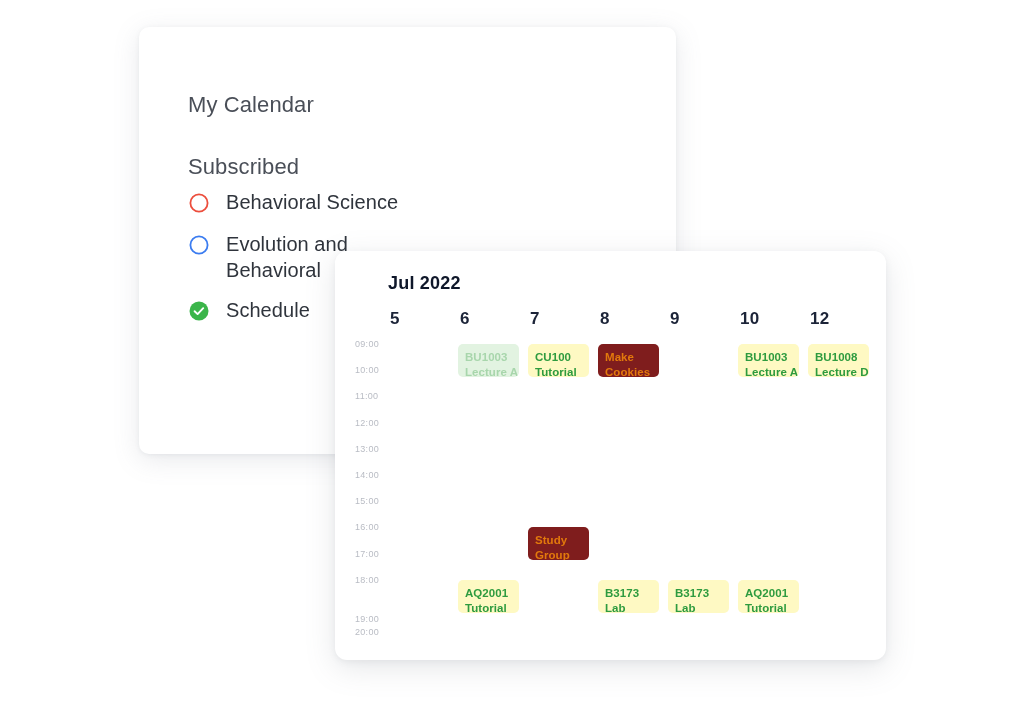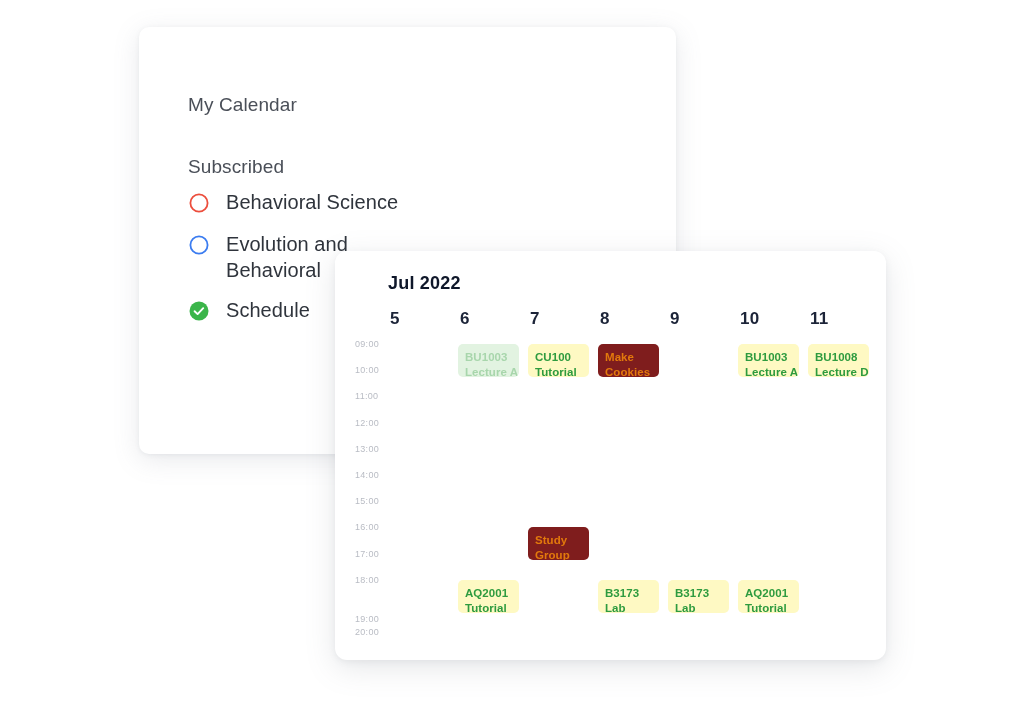--- a/index.html
+++ b/index.html
@@ -36,21 +36,21 @@
   }
 
   .sidebar-inner {
     position: absolute;
     left: 49px;
     top: 66px;
     width: 320px;
   }
 
   .sb-heading {
-    font-size: 19px;
+    font-size: 22px;
     color: #4a4f58;
     font-weight: 400;
     letter-spacing: 0.1px;
     line-height: 24px;
     margin: 0 0 10px 0;
     white-space: nowrap;
   }
 
   .sb-heading.second {
     margin-top: 38px;
@@ -214,21 +214,21 @@
 
   <div class="calendar-card">
     <div class="cal-title">Jul 2022</div>
     <div class="cal-grid" id="cal-grid">
         <div class="day-head" style="left: 55px;">5</div>
         <div class="day-head" style="left: 125px;">6</div>
         <div class="day-head" style="left: 195px;">7</div>
         <div class="day-head" style="left: 265px;">8</div>
         <div class="day-head" style="left: 335px;">9</div>
         <div class="day-head" style="left: 405px;">10</div>
-        <div class="day-head" style="left: 475px;">11</div>
+        <div class="day-head" style="left: 475px;">12</div>
         <div class="time-label" style="top: 88px;">09:00</div>
         <div class="time-label" style="top: 114.2px;">10:00</div>
         <div class="time-label" style="top: 140.4px;">11:00</div>
         <div class="time-label" style="top: 166.6px;">12:00</div>
         <div class="time-label" style="top: 192.8px;">13:00</div>
         <div class="time-label" style="top: 219px;">14:00</div>
         <div class="time-label" style="top: 245.2px;">15:00</div>
         <div class="time-label" style="top: 271.4px;">16:00</div>
         <div class="time-label" style="top: 297.6px;">17:00</div>
         <div class="time-label" style="top: 323.8px;">18:00</div>

